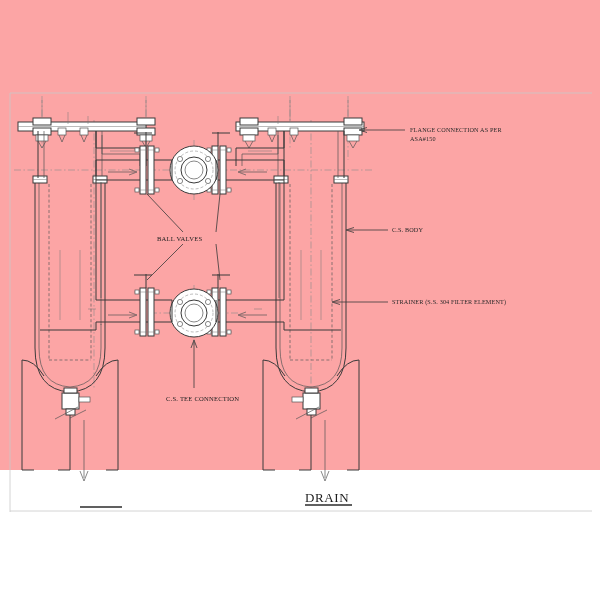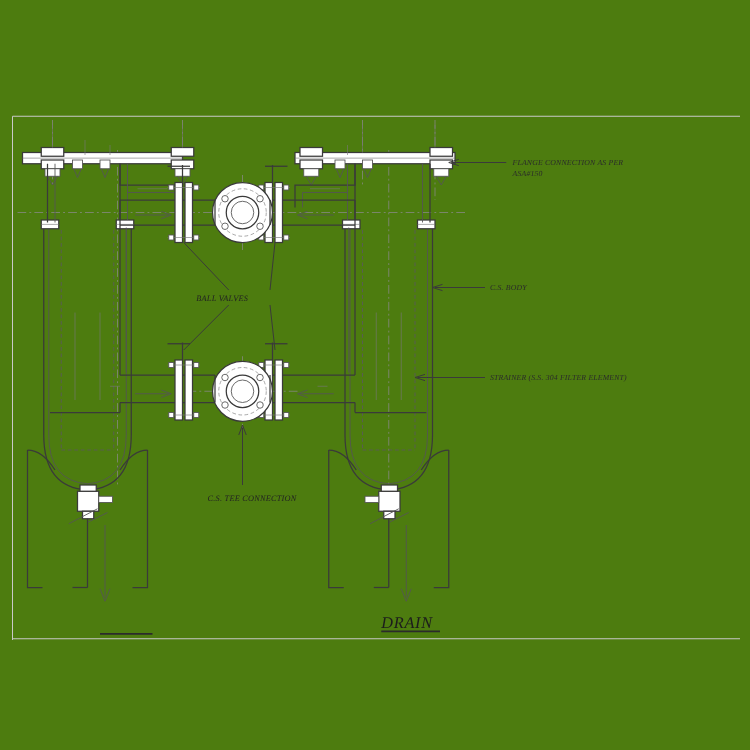--- a/index.html
+++ b/index.html
@@ -10,23 +10,22 @@
   }
   body {
     width: 600px;
     height: 600px;
     font-family: "Liberation Serif", serif;
     overflow: hidden;
   }
   #sheet {
     position: relative;
     width: 600px;
-    height: 600px;
-    background: #4d7c0f;
-    font-style: italic;
+    height: 470px;
+    background: #fca5a5;
   }
   svg.drawing {
     position: absolute;
     left: 0;
     top: 0;
     width: 600px;
     height: 600px;
     display: block;
   }
   .ln { stroke: #3a3a3a; stroke-width: 1; fill: none; }

